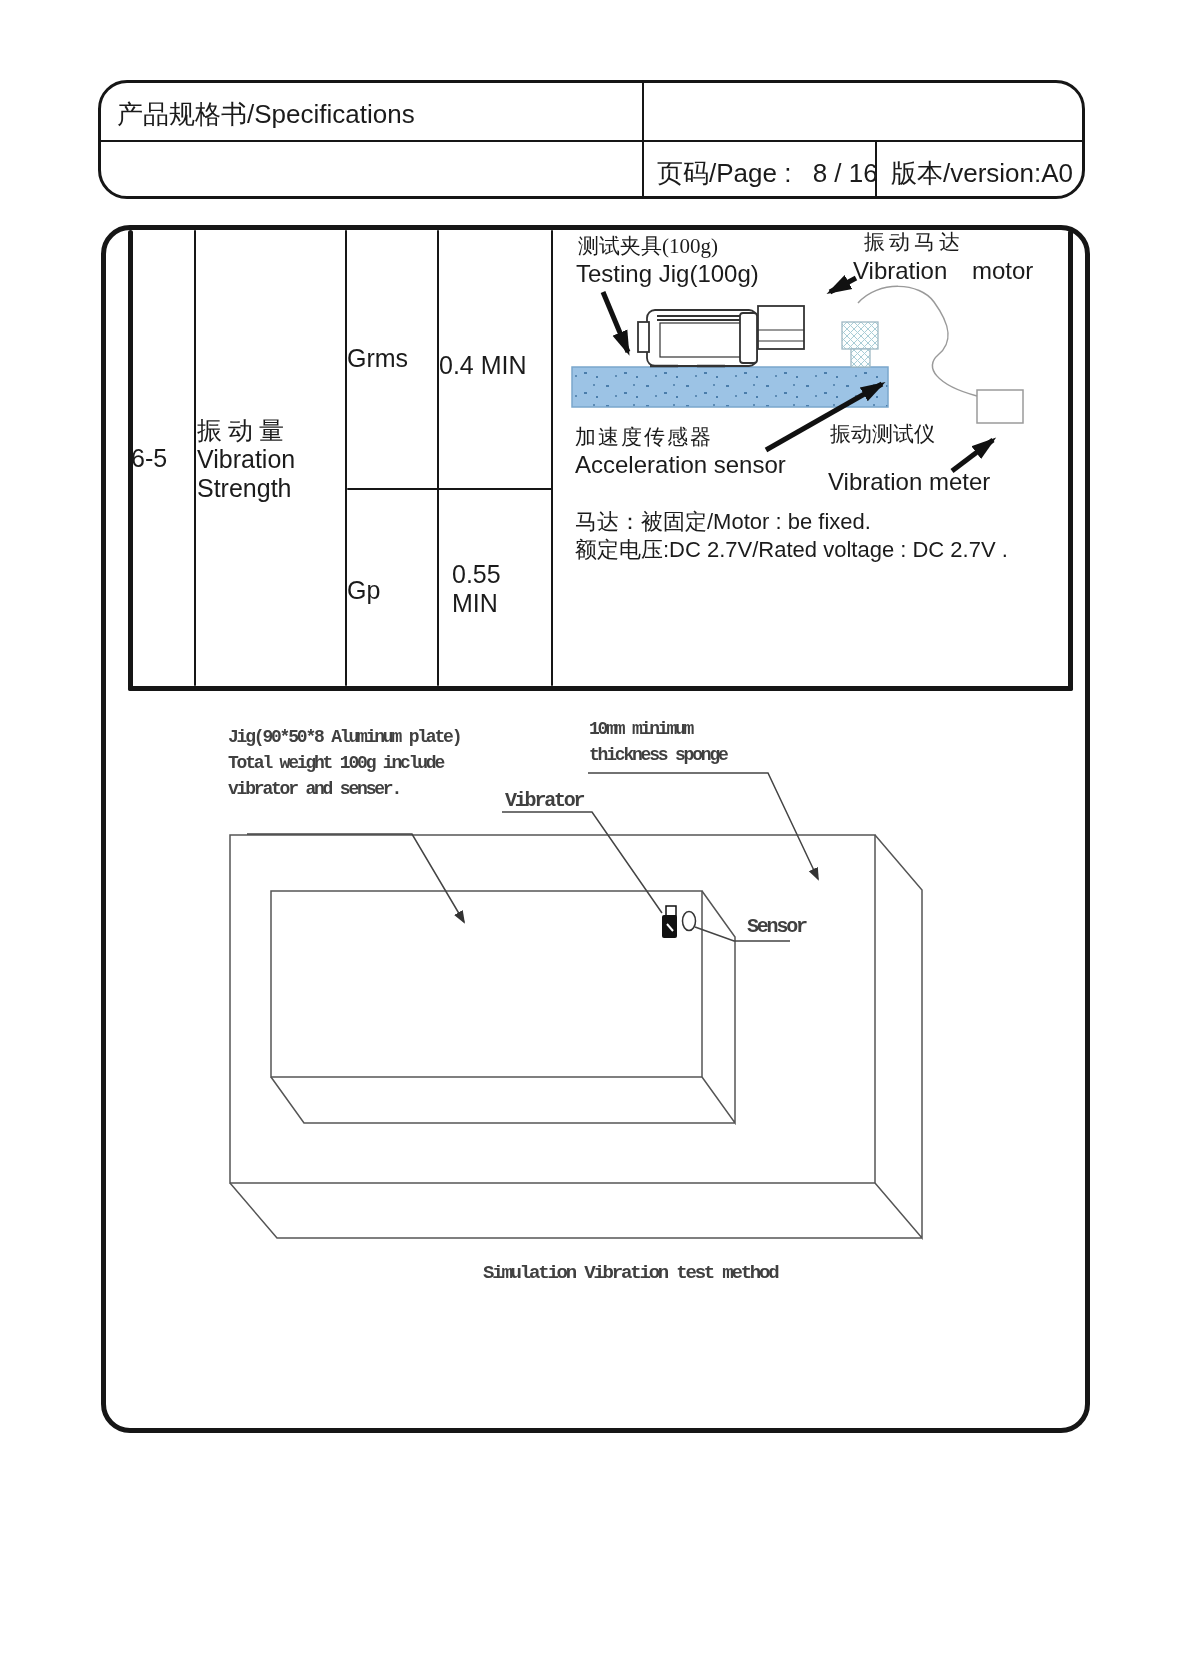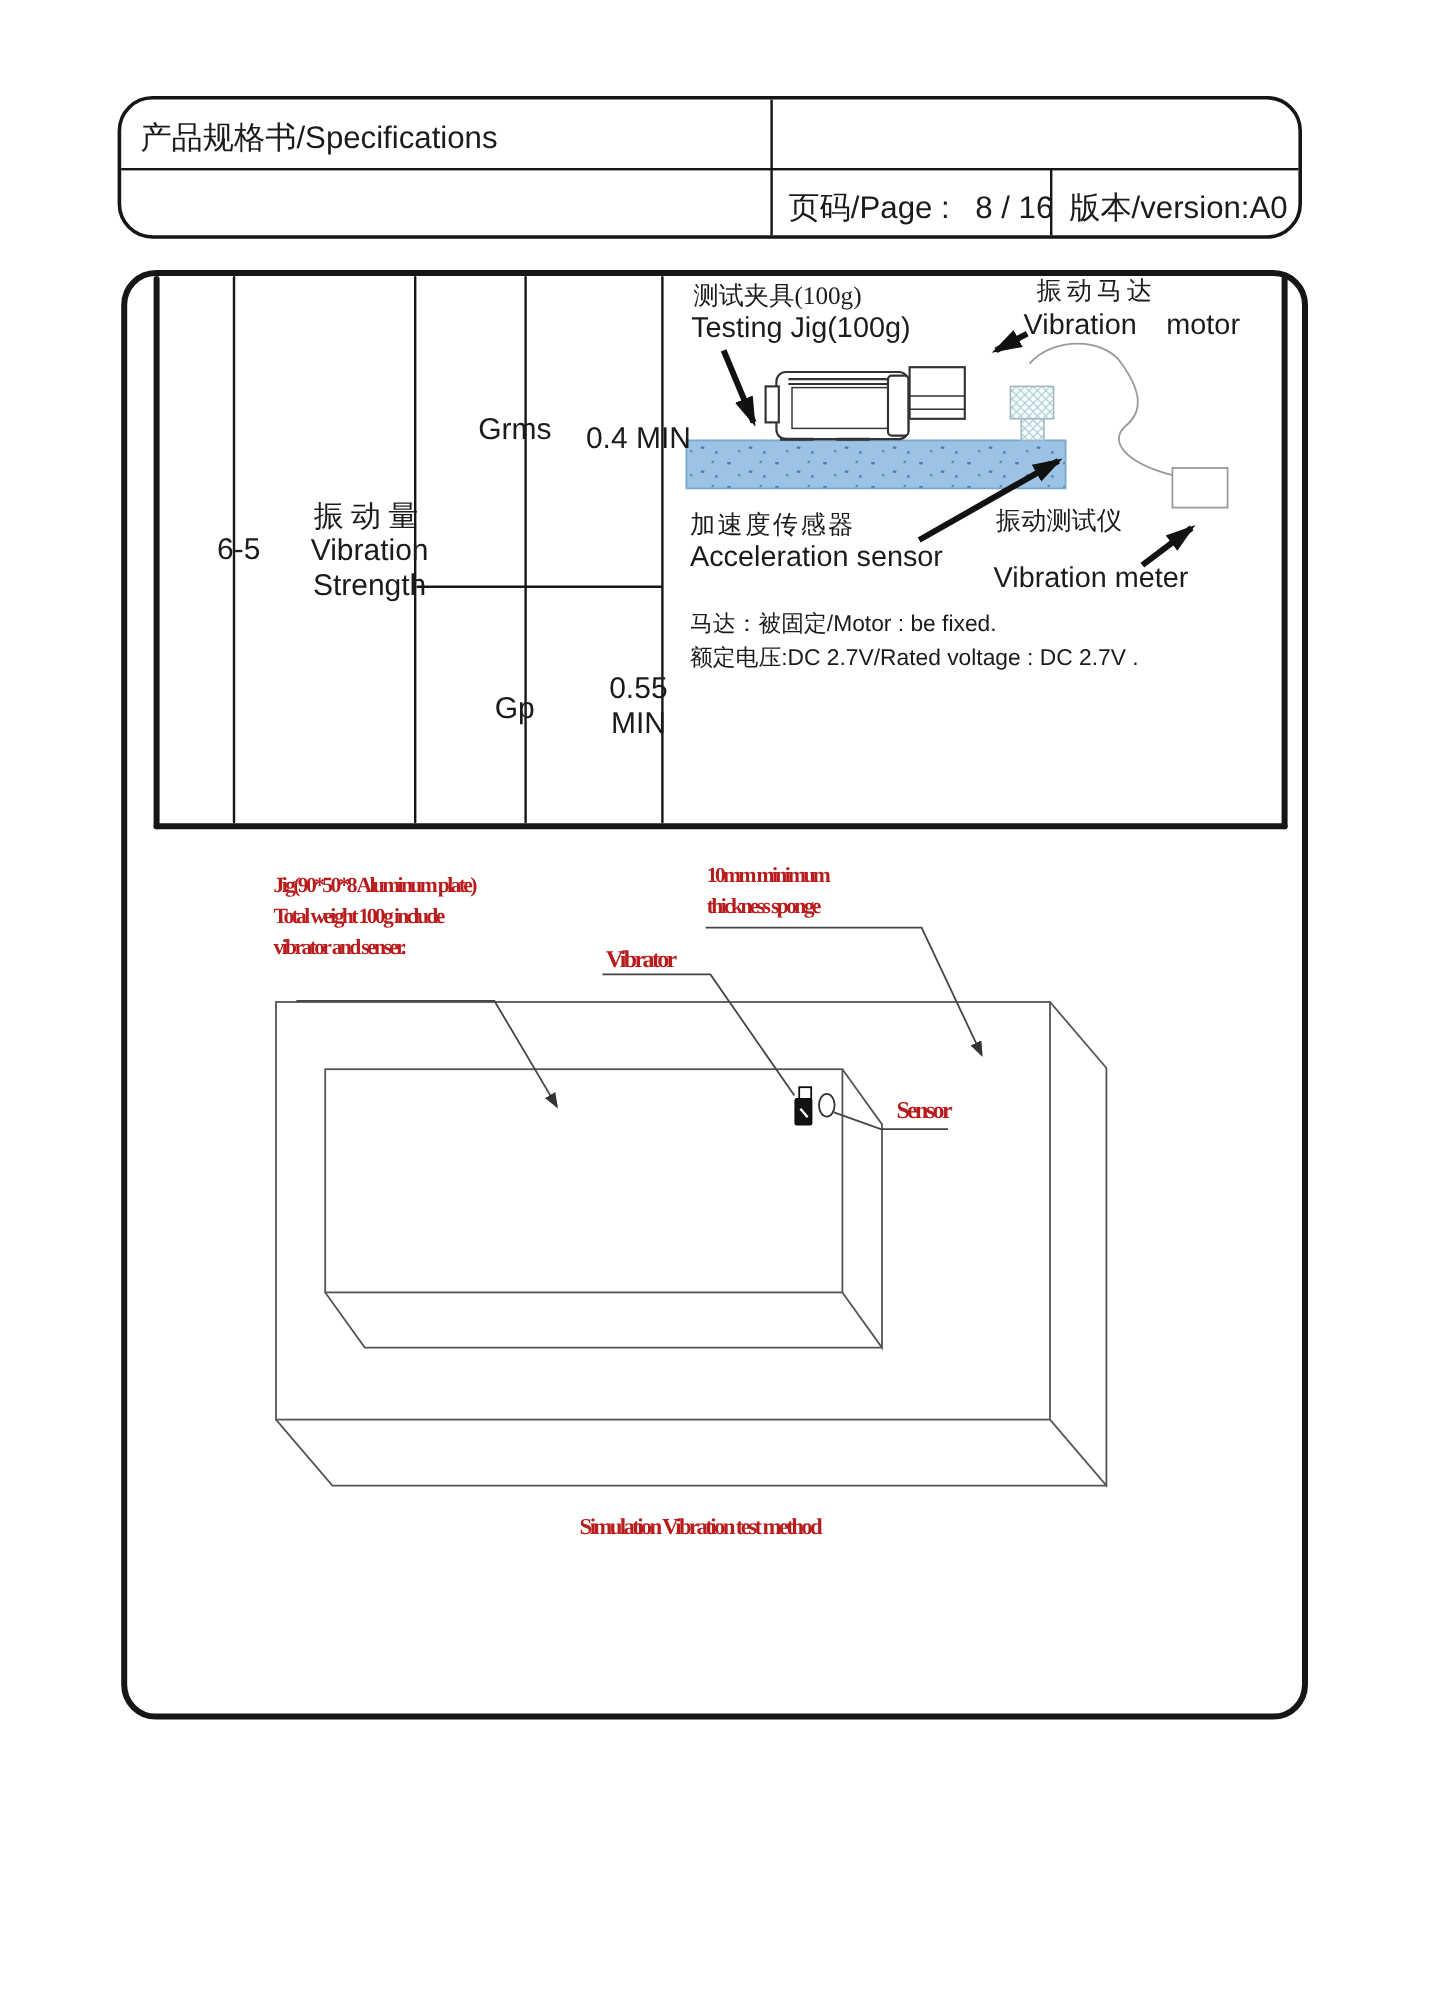--- a/index.html
+++ b/index.html
@@ -8,28 +8,28 @@
        -webkit-font-smoothing:antialiased;}
   .abs{position:absolute;border-radius:29px;}
   
   .hdr{left:98px;top:80px;width:981px;height:113px;border:3px solid #161616;}
   .hline{position:absolute;background:#161616;}
   .hdr-cell{position:absolute;font-size:26px;white-space:nowrap;}
   
   .main-box{left:101px;top:225px;width:979px;height:1198px;border:5px solid #161616;}
   
   .tb{background:#161616;}
-  .cell{position:absolute;font-size:25px;text-align:center;line-height:29px;padding-left:37px;}
+  .cell{position:absolute;font-size:25px;line-height:29px;}
   
   .cn{font-size:21px;white-space:nowrap;font-family:Liberation Serif, serif;}
   .en{font-size:24px;white-space:nowrap;}
-  .note{font-size:19px;white-space:nowrap;text-align:center;}
+  .note{font-size:22px;white-space:nowrap;text-align:center;}
   
-  .mono{font-family:Liberation Serif, serif;font-weight:bold;
-        font-size:18px;letter-spacing:-2.2px;white-space:nowrap;color:#b91c1c;}
+  .mono{font-family:Liberation Mono, monospace;font-weight:bold;
+        font-size:18px;letter-spacing:-2.2px;white-space:nowrap;color:#404040;}
   svg{position:absolute;left:0;top:0;pointer-events:none;}
 </style>
 </head>
 <body>
 
 <svg width="1191" height="1673" viewBox="0 0 1191 1673">
   <defs>
     <marker id="ah" markerUnits="userSpaceOnUse" markerWidth="28" markerHeight="22" refX="21" refY="9" orient="auto">
       <path d="M0,1 L25,9 L0,17 Z" fill="#111"></path>
     </marker>

